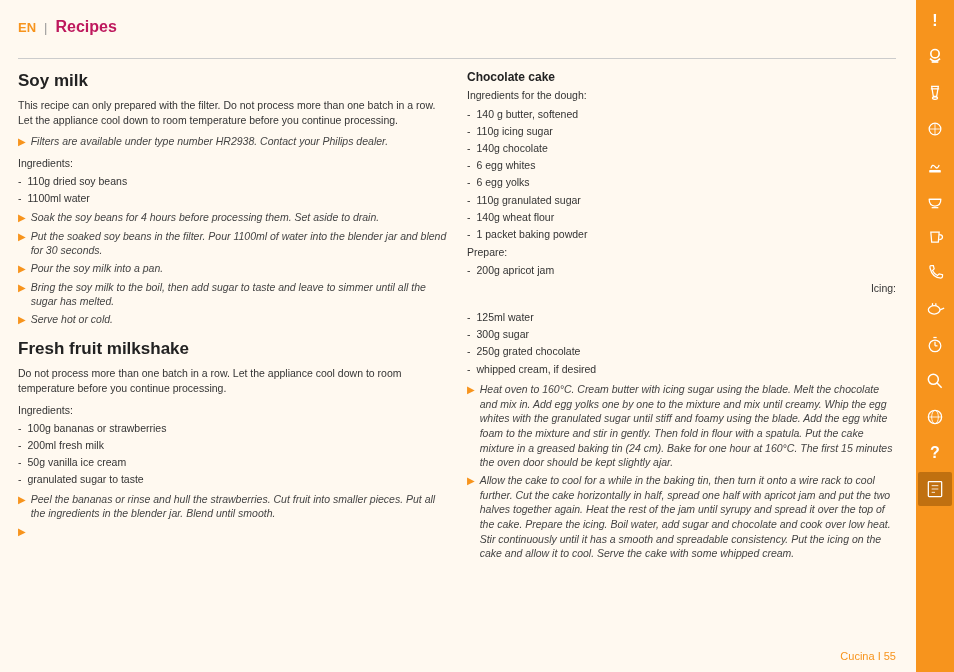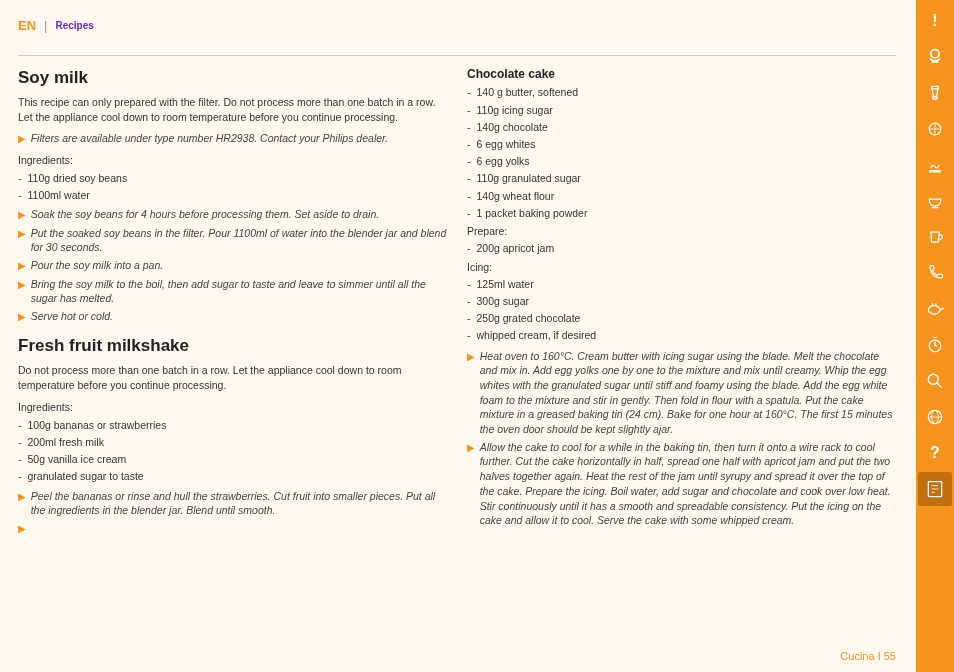--- a/index.html
+++ b/index.html
@@ -38,22 +38,22 @@
     }
 
     .header-divider {
       color: #999;
       margin-right: 8px;
       font-size: 13px;
     }
 
     .header-title {
       font-weight: bold;
-      font-size: 10px;
-      color: #6d28d9;
+      font-size: 16px;
+      color: #be185d;
     }
 
     .two-col {
       display: flex;
       gap: 20px;
       height: calc(100% - 40px);
     }
 
     .col-left {
       flex: 1;
@@ -115,22 +115,23 @@
     }
 
     .filling-label {
       color: #333;
       margin-bottom: 2px;
       margin-top: 3px;
     }
 
     .icing-label {
       color: #333;
-      margin-bottom: 2px;
+      margin-bottom: 14px;
       margin-top: 3px;
+      text-align: right;
     }
 
     .choc-title {
       font-weight: bold;
       font-size: 12px;
       color: #222;
       margin-bottom: 2px;
       text-align: left;
     }
 
@@ -259,20 +260,21 @@
           <span class="bullet-text">Peel the bananas or rinse and hull the strawberries. Cut fruit into smaller pieces. Put all the ingredients in the blender jar. Blend until smooth.</span>
         </div>
         <div class="bullet-item">
           <span class="bullet-arrow">▶</span>
         </div>
       </div>
     </div>
 
     <div class="col-right">
       <div class="choc-title">Chocolate cake</div>
+      <div class="ingredients-label">Ingredients for the dough:</div>
 
       <div class="list-item">
         <span class="list-dash">-</span>
         <span>140 g butter, softened</span>
       </div>
       <div class="list-item">
         <span class="list-dash">-</span>
         <span>110g icing sugar</span>
       </div>
       <div class="list-item">

